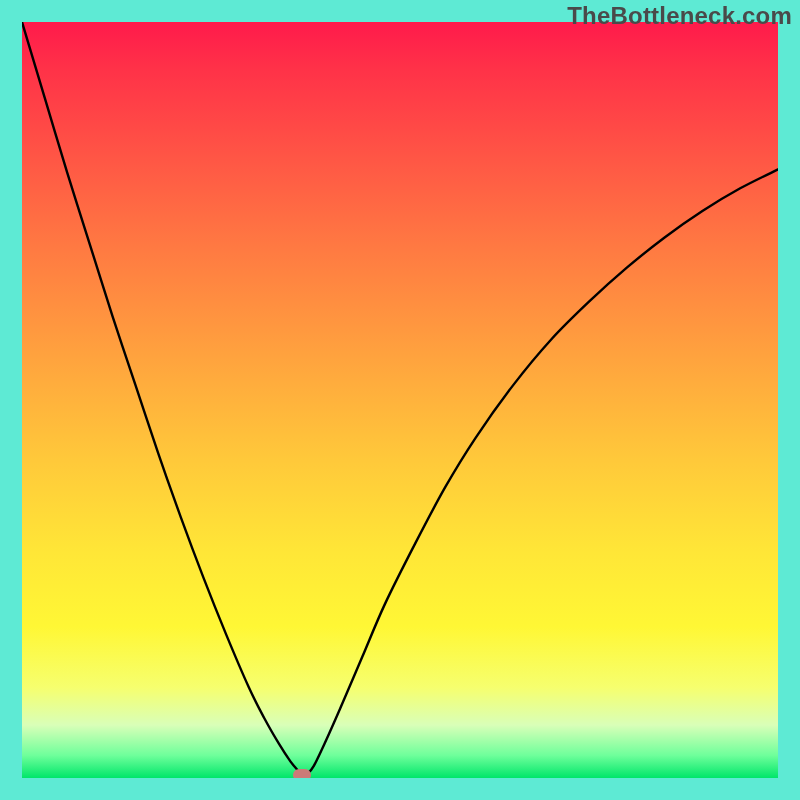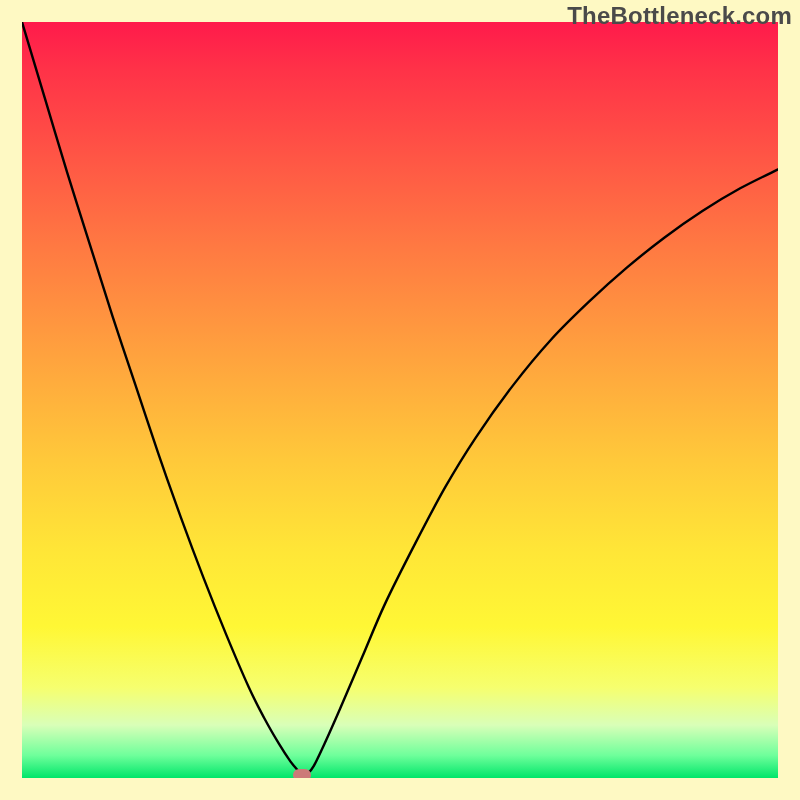--- a/index.html
+++ b/index.html
@@ -8,21 +8,21 @@
     width: 800px;
     height: 800px;
     background: #000;
     font-family: Arial, Helvetica, sans-serif;
     overflow: hidden;
   }
   .frame {
     position: relative;
     width: 800px;
     height: 800px;
-    background: #fef9c3;
+    background: #5eead4;
   }
   .watermark {
     position: absolute;
     top: 2px;
     right: 8px;
     color: #4a4a4a;
     font-size: 24px;
     font-weight: 600;
     letter-spacing: 0.2px;
     z-index: 10;

